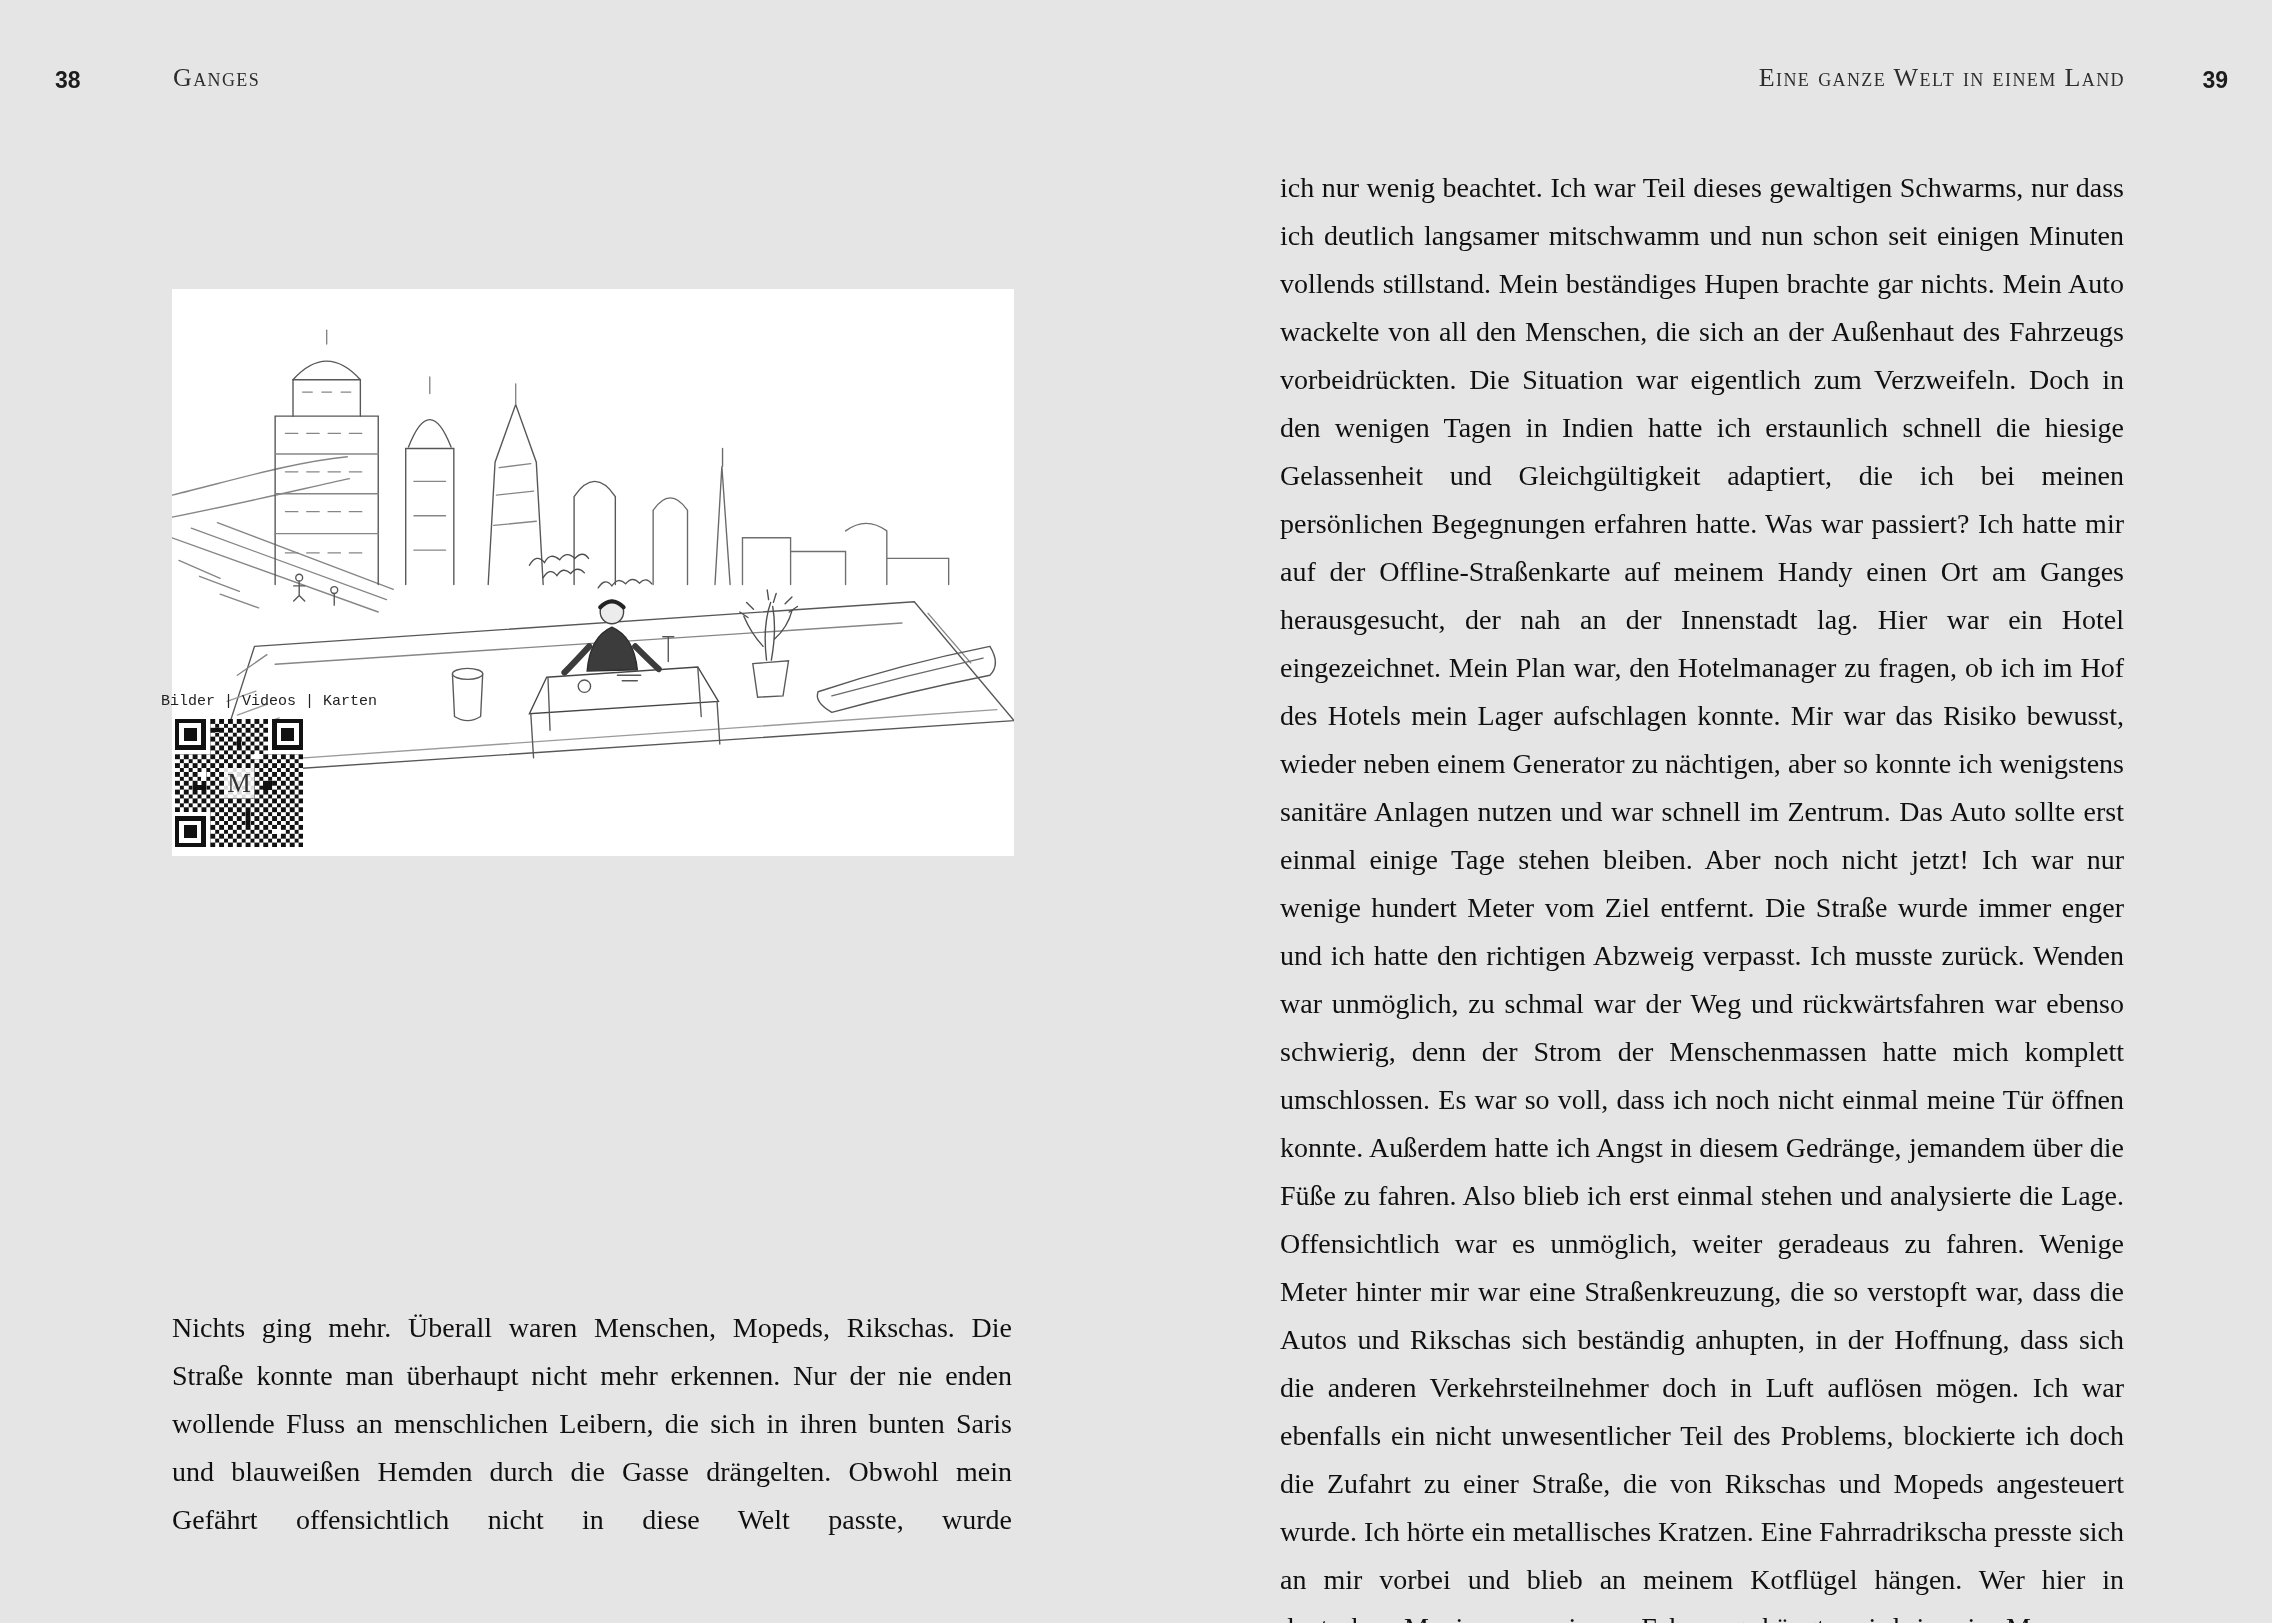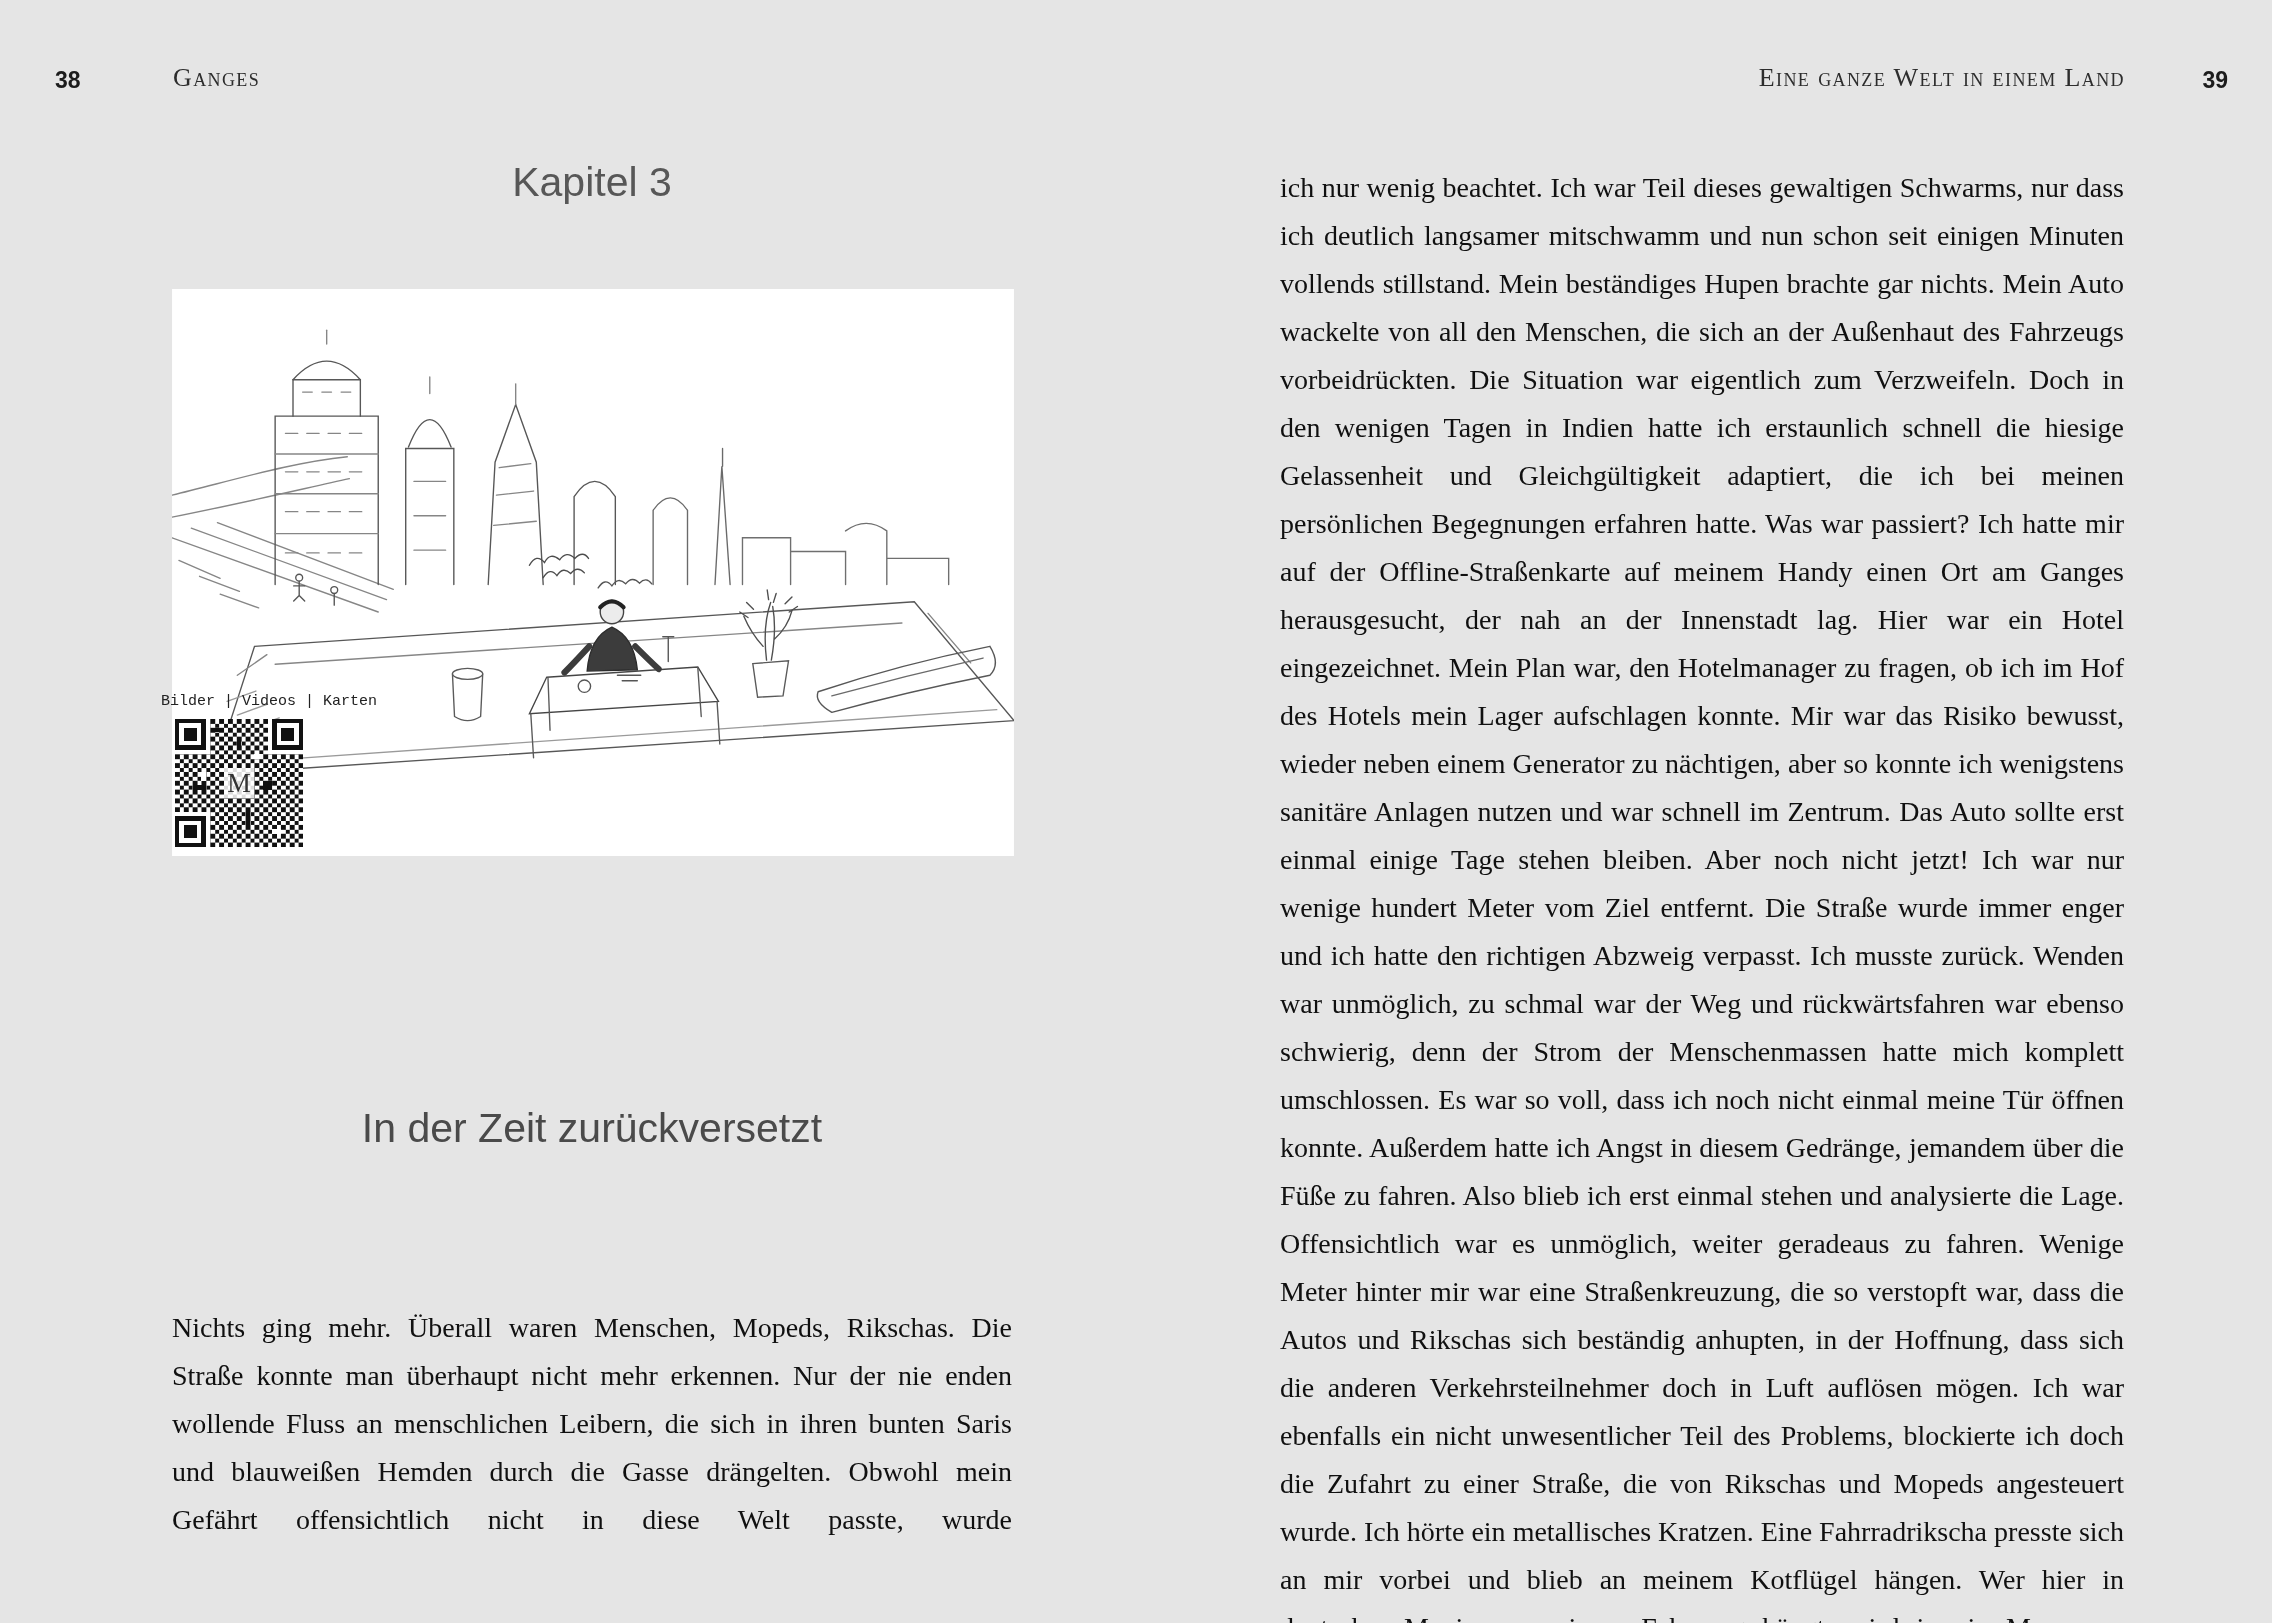--- a/index.html
+++ b/index.html
@@ -68,21 +68,20 @@
 </head>
 <body>
 
 <div class="spread">
 
   <div class="pagenum left">38</div>
   <div class="runhead left">Ganges</div>
   <div class="runhead right">Eine ganze Welt in einem Land</div>
   <div class="pagenum right">39</div>
 
-  <h1 class="chapter-title">Kapitel 3</h1>
 
   <div class="illustration">
     <svg viewBox="0 0 1225 825" xmlns="http://www.w3.org/2000/svg">
       <rect x="0" y="0" width="1225" height="825" fill="#ffffff"></rect>
       <g stroke="#868686" stroke-width="2" fill="none" stroke-linecap="round">
 
         <path d="M0,300 C90,278 175,252 255,244"></path>
         <path d="M0,332 C100,312 185,292 258,276"></path>
         <path d="M0,362 L300,470"></path>
         <path d="M28,348 L312,452"></path>
@@ -192,20 +191,19 @@
       <rect x="0" y="21" width="8" height="8" fill="#fff"></rect>
       <rect x="0" y="22" width="7" height="7" fill="#111"></rect>
       <rect x="1" y="23" width="5" height="5" fill="#fff"></rect>
       <rect x="2" y="24" width="3" height="3" fill="#111"></rect>
 
       <rect x="11" y="11" width="7" height="7" fill="#fff" opacity="0.85"></rect>
       <text x="14.5" y="16.6" font-size="6" text-anchor="middle" font-family="Liberation Serif, serif" fill="#333">M</text>
     </svg>
   </div>
 
-  <h3 class="section-subtitle">In der Zeit zurückversetzt</h3>
 
   <p class="body-text left-col" lang="de">Nichts ging mehr. Überall waren Menschen, Mopeds, Rikschas. Die Straße konnte man überhaupt nicht mehr erkennen. Nur der nie enden wollende Fluss an menschlichen Leibern, die sich in ihren bunten Saris und blauweißen Hemden durch die Gasse drängelten. Obwohl mein Gefährt offensichtlich nicht in diese Welt passte, wurde</p>
 
   <p class="body-text right-col" lang="de">ich nur wenig beachtet. Ich war Teil dieses gewaltigen Schwarms, nur dass ich deutlich langsamer mitschwamm und nun schon seit einigen Minuten vollends stillstand. Mein beständiges Hupen brachte gar nichts. Mein Auto wackelte von all den Menschen, die sich an der Außenhaut des Fahrzeugs vorbeidrückten. Die Situation war eigentlich zum Verzweifeln. Doch in den wenigen Tagen in Indien hatte ich erstaunlich schnell die hiesige Gelassenheit und Gleichgültigkeit adaptiert, die ich bei meinen persönlichen Begegnungen erfahren hatte. Was war passiert? Ich hatte mir auf der Offline-Straßenkarte auf meinem Handy einen Ort am Ganges herausgesucht, der nah an der Innenstadt lag. Hier war ein Hotel eingezeichnet. Mein Plan war, den Hotelmanager zu fragen, ob ich im Hof des Hotels mein Lager aufschlagen konnte. Mir war das Risiko bewusst, wieder neben einem Generator zu nächtigen, aber so konnte ich wenigstens sanitäre Anlagen nutzen und war schnell im Zentrum. Das Auto sollte erst einmal einige Tage stehen bleiben. Aber noch nicht jetzt! Ich war nur wenige hundert Meter vom Ziel entfernt. Die Straße wurde immer enger und ich hatte den richtigen Abzweig verpasst. Ich musste zurück. Wenden war unmöglich, zu schmal war der Weg und rückwärtsfahren war ebenso schwierig, denn der Strom der Menschenmassen hatte mich komplett umschlossen. Es war so voll, dass ich noch nicht einmal meine Tür öffnen konnte. Außerdem hatte ich Angst in diesem Gedränge, jemandem über die Füße zu fahren. Also blieb ich erst einmal stehen und analysierte die Lage. Offensichtlich war es unmöglich, weiter geradeaus zu fahren. Wenige Meter hinter mir war eine Straßenkreuzung, die so verstopft war, dass die Autos und Rikschas sich beständig anhupten, in der Hoffnung, dass sich die anderen Verkehrsteilnehmer doch in Luft auflösen mögen. Ich war ebenfalls ein nicht unwesentlicher Teil des Problems, blockierte ich doch die Zufahrt zu einer Straße, die von Rikschas und Mopeds angesteuert wurde. Ich hörte ein metallisches Kratzen. Eine Fahrradrikscha presste sich an mir vorbei und blieb an meinem Kotflügel hängen. Wer hier in deutscher Manier an seinem Fahrzeug hängt, wird in ein Meer von Fassungslosigkeit</p>
 
 </div>
 
 
 </body></html>

